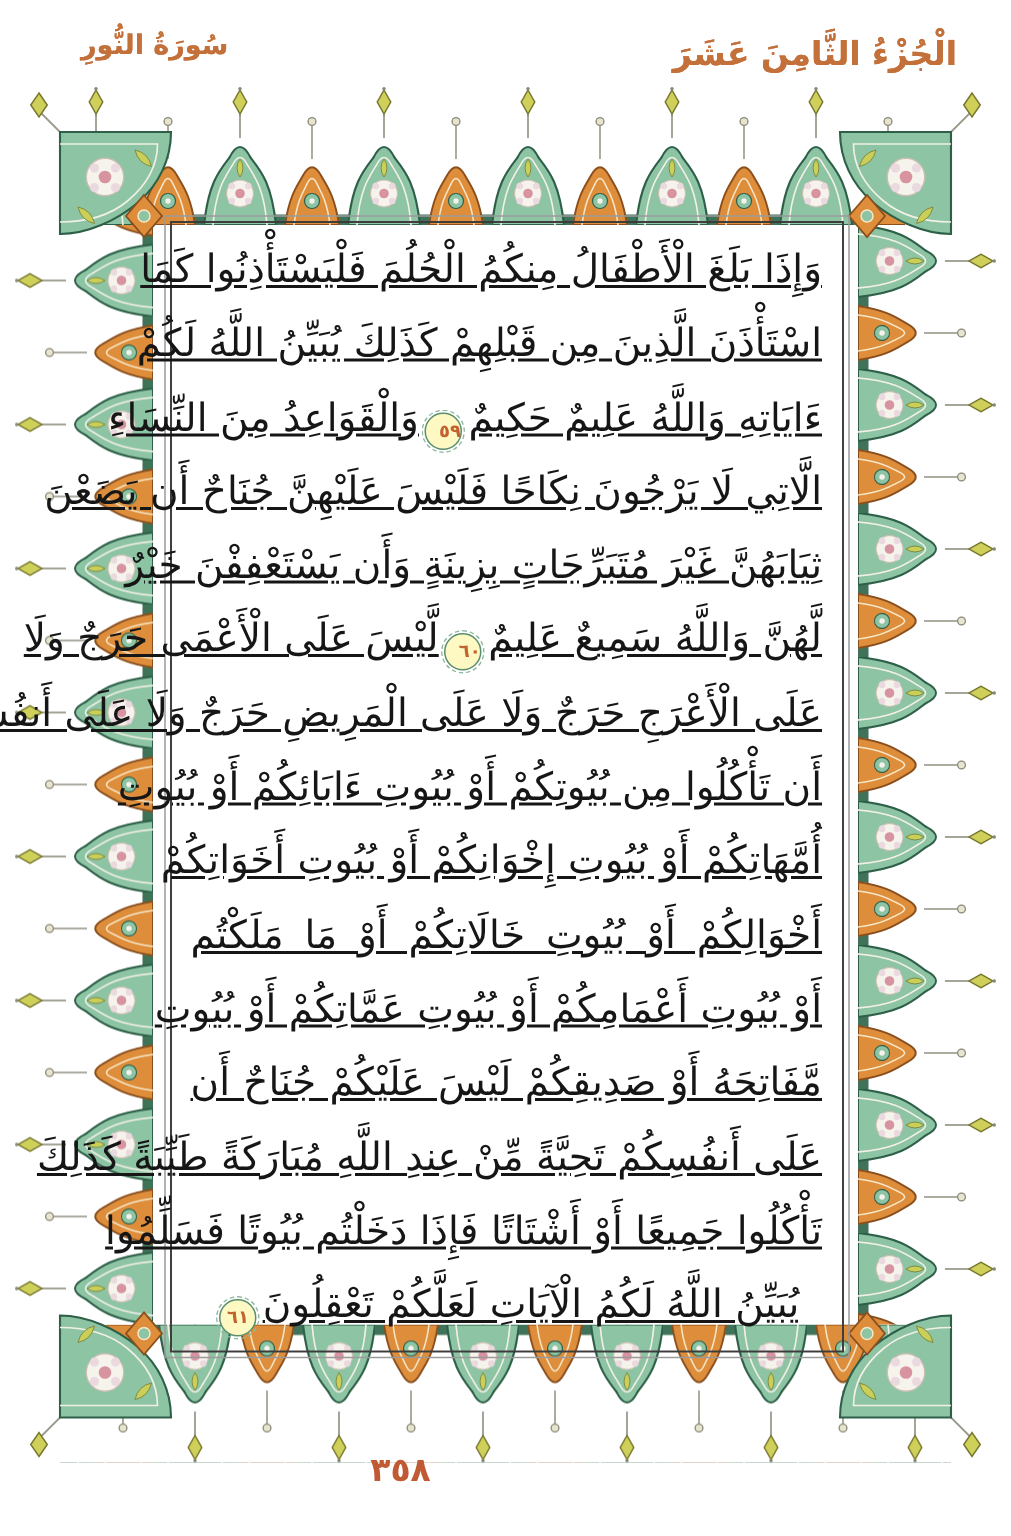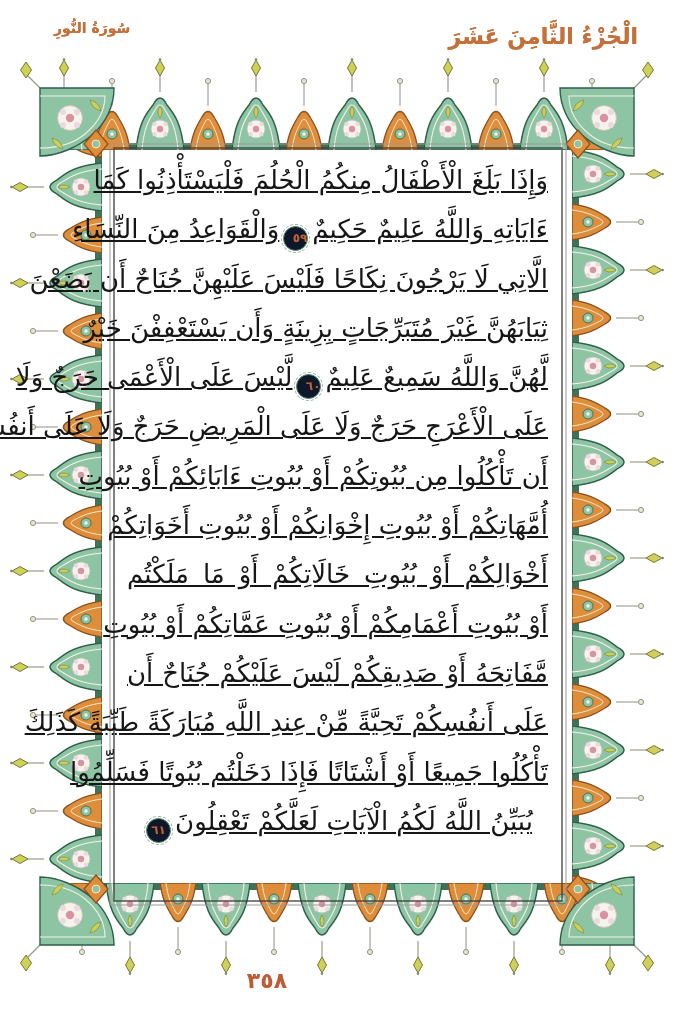--- a/index.html
+++ b/index.html
@@ -6,35 +6,35 @@
   .page{
     position:relative; width:674px; height:1024px; overflow:hidden;
     background:#ffffff;
     font-family:"DejaVu Sans", sans-serif;
   }
   .hdr{
     position:absolute; color:#c4703a; font-size:22px; font-weight:bold;
     direction:rtl; white-space:nowrap; text-shadow:0 0 .4px #c4703a;
   }
   .hdr-juz{ top:24px; right:36px; }
-  .hdr-surah{ top:20px; left:54px; font-size:14px; }
+  .hdr-surah{ top:20px; left:54px; font-size:18px; }
   .frame-svg{ position:absolute; left:0; top:0; }
   .textblock{
     position:absolute; left:127px; top:156px; width:421px; height:740px;
     direction:rtl; color:#161616;
   }
   .qline{
     height:49.3px; line-height:49.3px; font-size:26px;
     text-align:justify; text-align-last:justify; text-justify:inter-word;
     white-space:nowrap; overflow:visible;text-decoration:underline;
   }
   .qline-last{ text-align:center; text-align-last:center; }
   .ayah-marker{
     display:inline-block; box-sizing:border-box; width:25px; height:25px;
-    border-radius:50%; background:#0f172a;
+    border-radius:50%; background:#fef9c3;
     border:1.4px solid #5a8f6e; outline:1px dashed #8fb89d; outline-offset:1.5px;
     color:#c2622f; font-size:12px; font-weight:bold; line-height:22px;
     text-align:center; vertical-align:-4px; margin:0 4px;
   }
   .pagenum{
     position:absolute; left:0; width:534px; top:968px; text-align:center;
     color:#c05a35; font-size:22px; font-weight:bold; letter-spacing:2px;
   }
 </style>
 </head>
@@ -112,20 +112,21 @@
     <use href="#cornerPiece" transform="translate(634,88) scale(-1,1)"></use>
     <use href="#cornerPiece" transform="translate(40,945) scale(1,-1)"></use>
     <use href="#cornerPiece" transform="translate(634,945) scale(-1,-1)"></use>
 
     <rect x="110" y="144" width="456" height="761" fill="none" stroke="#9a9a9a" stroke-width="1"></rect>
     <rect x="114" y="148" width="448" height="753" fill="none" stroke="#3c3c3c" stroke-width="1.3"></rect>
   </svg>
 
   <div class="textblock">
       <div class="qline"><span>وَإِذَا بَلَغَ الْأَطْفَالُ مِنكُمُ الْحُلُمَ فَلْيَسْتَأْذِنُوا كَمَا</span></div>
+      <div class="qline"><span>اسْتَأْذَنَ الَّذِينَ مِن قَبْلِهِمْ كَذَلِكَ يُبَيِّنُ اللَّهُ لَكُمْ</span></div>
       <div class="qline"><span>ءَايَاتِهِ وَاللَّهُ عَلِيمٌ حَكِيمٌ</span><span class="ayah-marker">٥٩</span><span>وَالْقَوَاعِدُ مِنَ النِّسَاءِ</span></div>
       <div class="qline"><span>الَّاتِي لَا يَرْجُونَ نِكَاحًا فَلَيْسَ عَلَيْهِنَّ جُنَاحٌ أَن يَضَعْنَ</span></div>
       <div class="qline"><span>ثِيَابَهُنَّ غَيْرَ مُتَبَرِّجَاتٍ بِزِينَةٍ وَأَن يَسْتَعْفِفْنَ خَيْرٌ</span></div>
       <div class="qline"><span>لَّهُنَّ وَاللَّهُ سَمِيعٌ عَلِيمٌ</span><span class="ayah-marker">٦٠</span><span>لَّيْسَ عَلَى الْأَعْمَى حَرَجٌ وَلَا</span></div>
       <div class="qline"><span>عَلَى الْأَعْرَجِ حَرَجٌ وَلَا عَلَى الْمَرِيضِ حَرَجٌ وَلَا عَلَى أَنفُسِكُمْ</span></div>
       <div class="qline"><span>أَن تَأْكُلُوا مِن بُيُوتِكُمْ أَوْ بُيُوتِ ءَابَائِكُمْ أَوْ بُيُوتِ</span></div>
       <div class="qline"><span>أُمَّهَاتِكُمْ أَوْ بُيُوتِ إِخْوَانِكُمْ أَوْ بُيُوتِ أَخَوَاتِكُمْ</span></div>
       <div class="qline"><span>أَخْوَالِكُمْ أَوْ بُيُوتِ خَالَاتِكُمْ أَوْ مَا مَلَكْتُم</span></div>
       <div class="qline"><span>أَوْ بُيُوتِ أَعْمَامِكُمْ أَوْ بُيُوتِ عَمَّاتِكُمْ أَوْ بُيُوتِ</span></div>
       <div class="qline"><span>مَّفَاتِحَهُ أَوْ صَدِيقِكُمْ لَيْسَ عَلَيْكُمْ جُنَاحٌ أَن</span></div>

